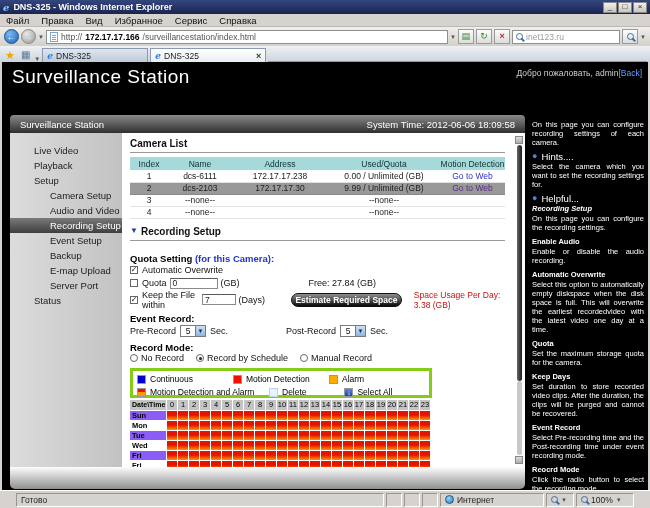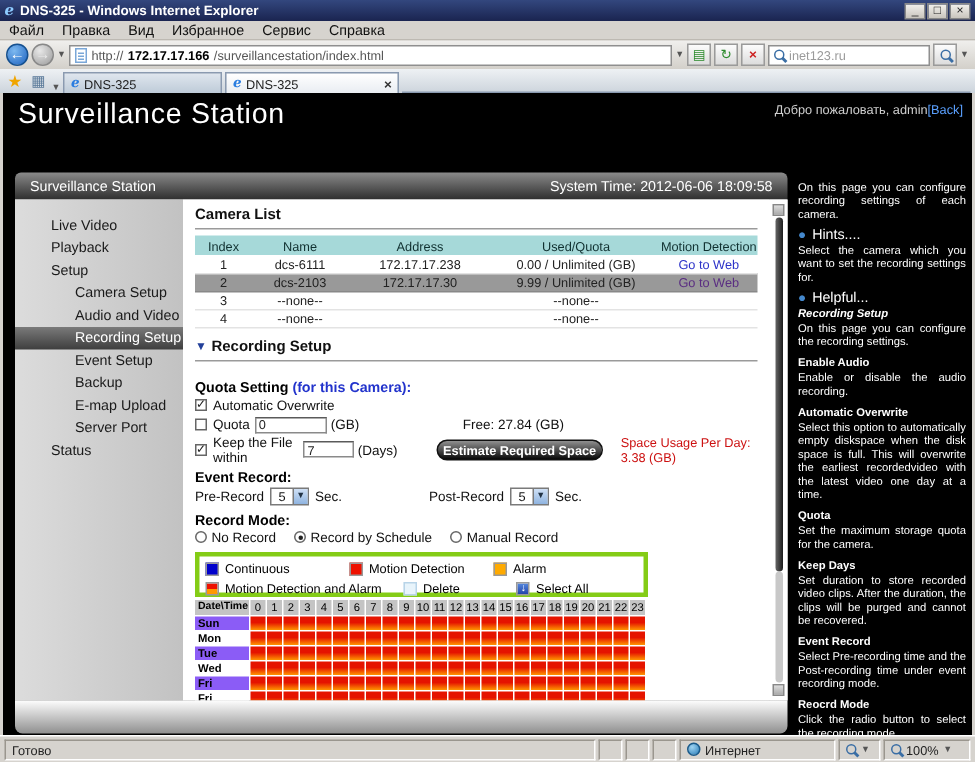--- a/index.html
+++ b/index.html
@@ -125,21 +125,21 @@
   .helppanel p { margin-bottom:5px; text-align:justify;}
   .hbullet { display:flex; align-items:center; gap:4px; margin:2px 0 1px;}
   .hbullet .dot { color:#4488cc; font-size:9px;}
   .hbullet .t { font-size:9.5px;}
   .hsec-title { font-weight:bold; margin-top:5px; margin-bottom:1px;}
   .hsec-title.ital { font-style:italic;}
   .hsec-text { margin-bottom:2px; text-align:justify;}
 
   
   .statusbar { position:absolute; top:490px; left:0; width:650px; height:18px; background:#d6d3ce;
-    border-top:1px solid #fff; display:flex; align-items:center; gap:2px; padding:1px 3px; font-size:8.5px; color:#222;}
+    border-top:1px solid #fff; display:flex; align-items:center; gap:2px; padding:1px 16px; font-size:8.5px; color:#222;}
   .seg { height:14px; border:1px solid; border-color:#9a968e #fff #fff #9a968e; display:flex; align-items:center; padding:0 4px; gap:3px;}
   .seg.grow { flex:1;}
   .seg.empty { width:16px;}
   .globe { width:9px; height:9px; border-radius:50%; background:radial-gradient(circle at 35% 30%,#9fd4f2,#2a7db8); border:1px solid #1a5a8a; flex:0 0 auto;}
 </style>
 </head>
 <body>
 
 <div class="titlebar">
   <span class="ie-e">e</span>

